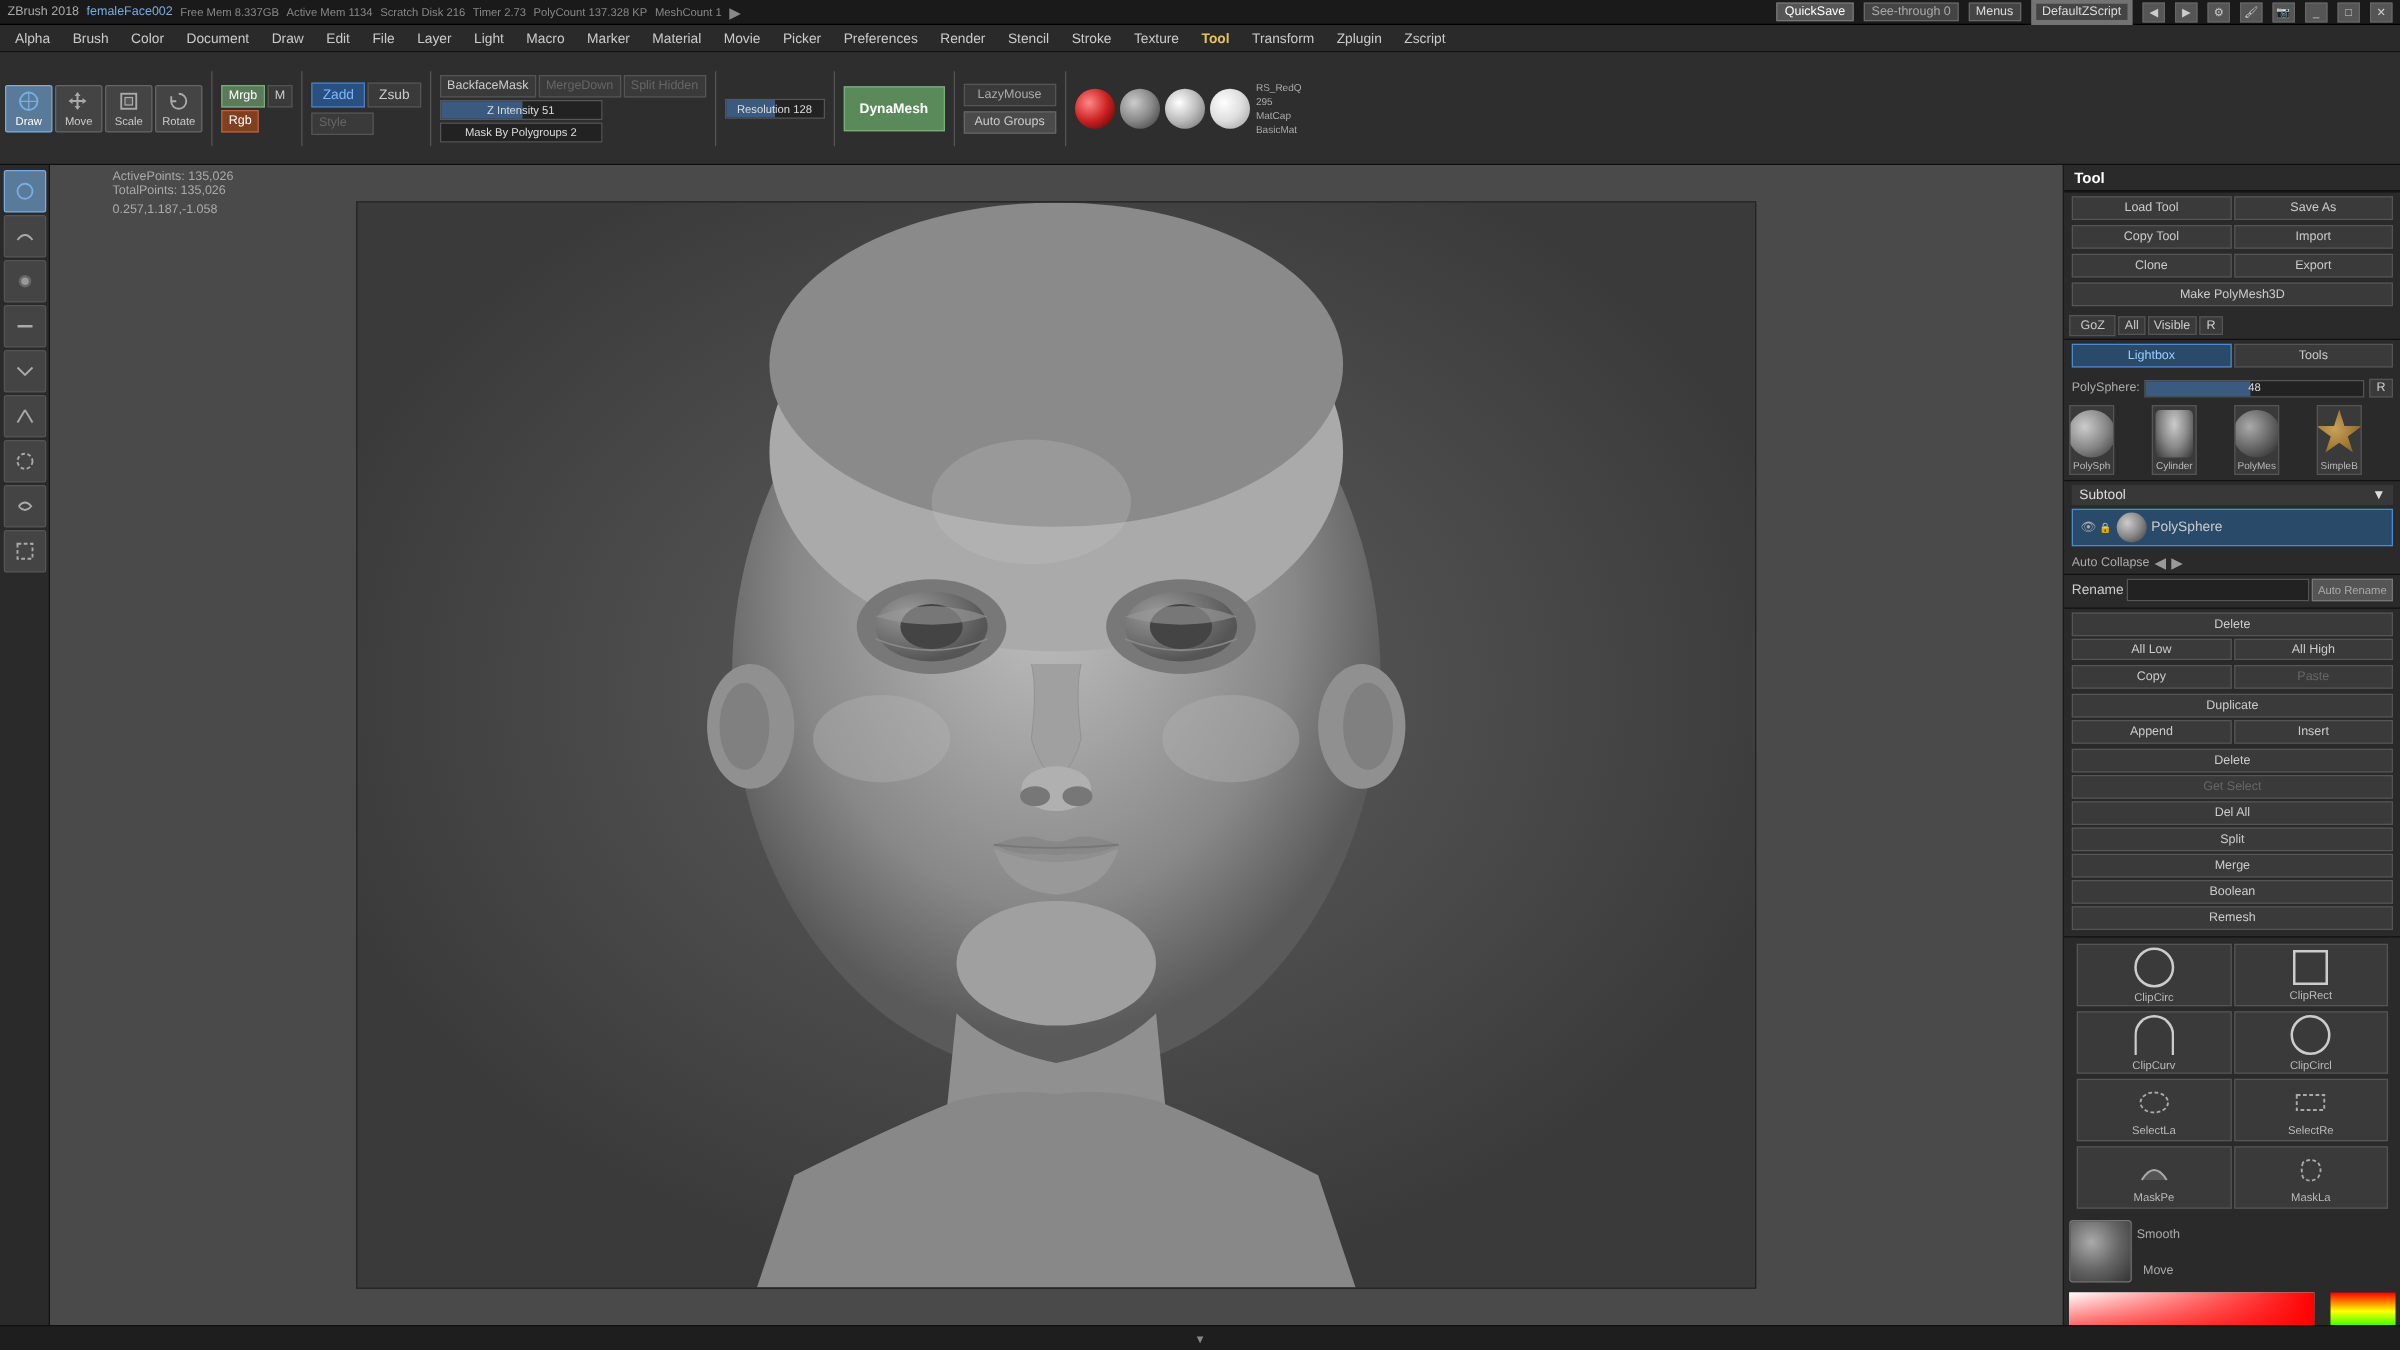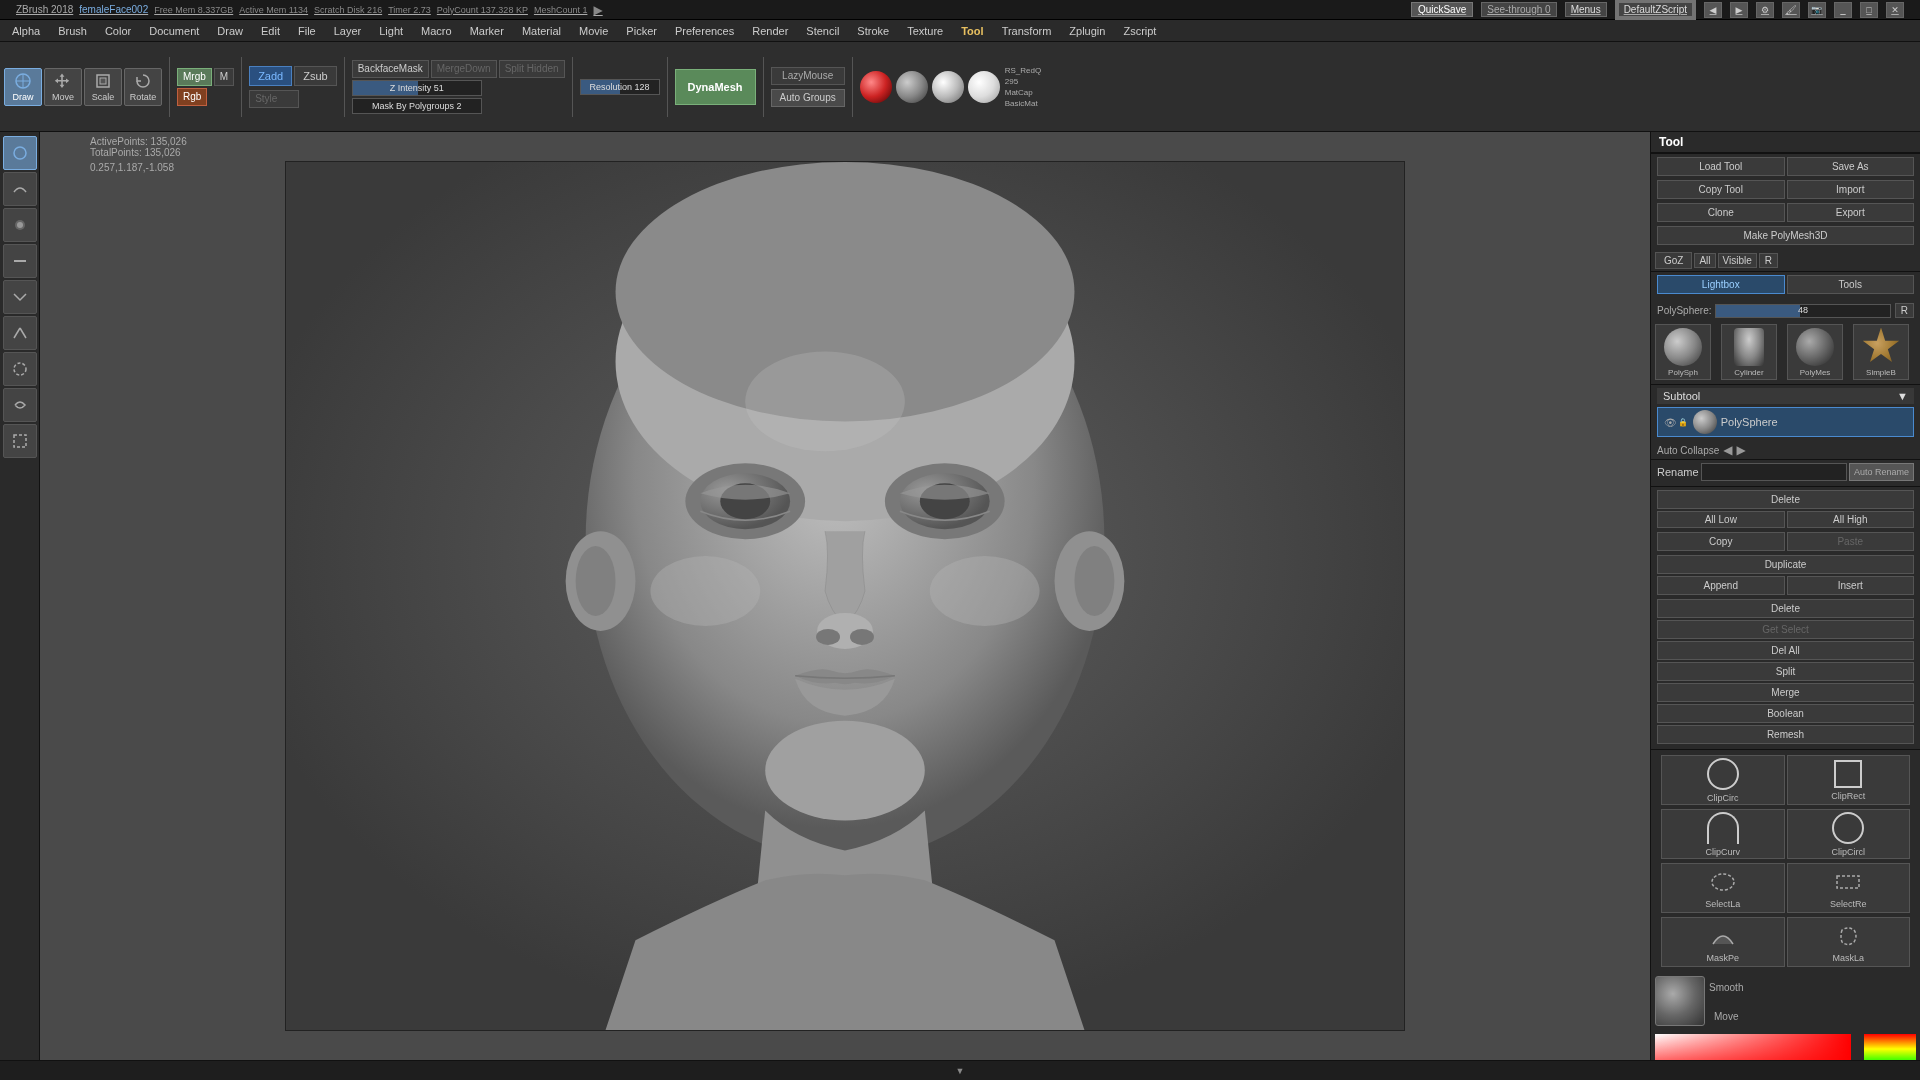--- a/index.html
+++ b/index.html
@@ -13,25 +13,24 @@
       color: #ccc;
       user-select: none;
     }
 
     
     #title-bar {
       height: 20px;
       background: #1a1a1a;
       display: flex;
       align-items: center;
-      padding: 0 16px;
+      padding: 0 6px;
       font-size: 10px;
       color: #aaa;
       border-bottom: 1px solid #000;
-      text-decoration: underline;
     }
     #title-bar .title-info {
       flex: 1;
       display: flex;
       align-items: center;
       gap: 6px;
     }
     #title-bar .title-right {
       display: flex;
       align-items: center;
@@ -427,21 +426,21 @@
     }
 
     
     .tool-thumbnails {
       display: grid;
       grid-template-columns: repeat(4, 1fr);
       gap: 3px;
       padding: 4px;
     }
     .tool-thumb {
-      width: 56px;
+      width: 36px;
       height: 56px;
       background: #3a3a3a;
       border: 1px solid #555;
       display: flex;
       flex-direction: column;
       align-items: center;
       justify-content: center;
       font-size: 8px;
       cursor: pointer;
       color: #bbb;

